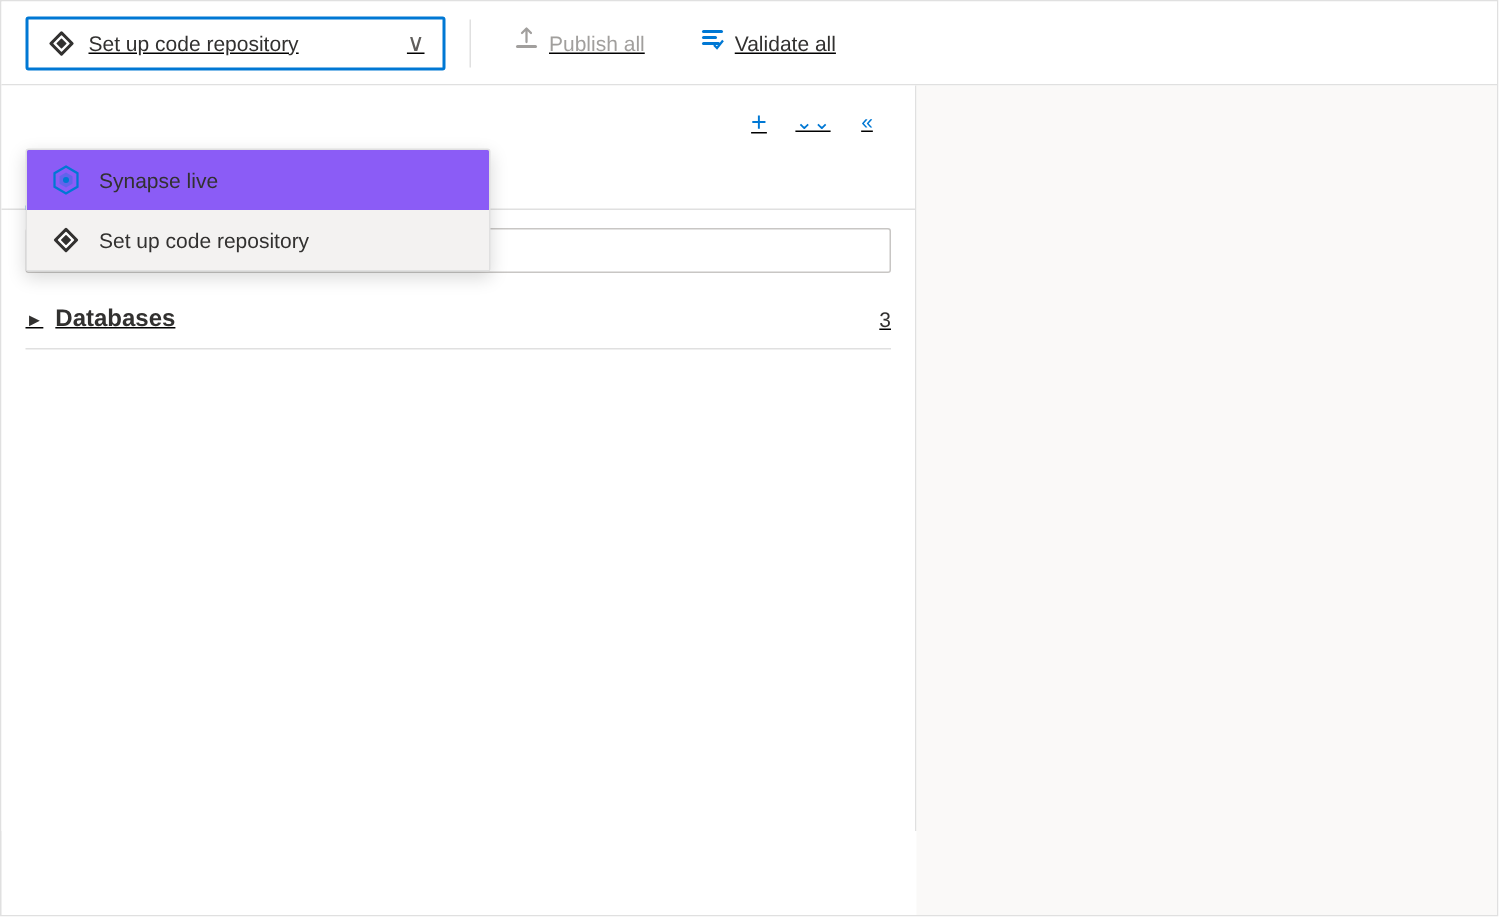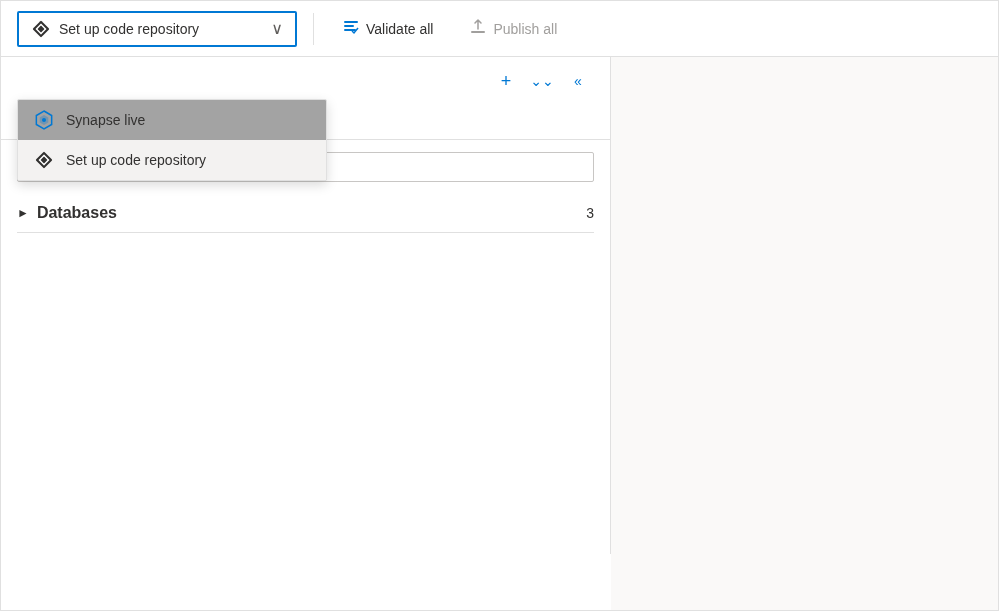--- a/index.html
+++ b/index.html
@@ -15,20 +15,21 @@
       font-family: 'Segoe UI', Arial, sans-serif;
       overflow: hidden;
     }
 
     .main-container {
       width: 100%;
       height: 100%;
       background: #fff;
       border: 1px solid #e0e0e0;
       position: relative;
+      text-decoration: underline;
     }
 
     
     .toolbar {
       display: flex;
       align-items: center;
       height: 56px;
       padding: 0 16px;
       border-bottom: 1px solid #e0e0e0;
       background: #fff;
@@ -222,21 +223,21 @@
       font-size: 14px;
       color: #323130;
     }
 
     
     .dropdown-menu {
       position: absolute;
       top: 42px;
       left: 16px;
       width: 310px;
-      background: #a3a3a3;
+      background: #8b5cf6;
       border: 1px solid #e0e0e0;
       box-shadow: 0 4px 12px rgba(0,0,0,0.15);
       z-index: 100;
       border-radius: 2px;
     }
 
     .dropdown-item {
       display: flex;
       align-items: center;
       gap: 12px;
@@ -293,41 +294,41 @@
           <rect x="6" y="6" width="8" height="8" rx="0.5" transform="rotate(45 10 10)" fill="#fff"></rect>
           <rect x="7.5" y="7.5" width="5" height="5" rx="0.5" transform="rotate(45 10 10)" fill="#323130"></rect>
         </svg>
       </span>
       <span class="repo-dropdown-label">Set up code repository</span>
       <span class="chevron-down">∨</span>
     </div>
 
     <div class="toolbar-divider"></div>
 
+    <button class="toolbar-btn disabled">
+      <span class="publish-icon">
+        <svg width="18" height="18" viewBox="0 0 18 18" fill="none">
+          <rect x="2" y="13" width="14" height="2" rx="1" fill="#a19f9d"></rect>
+          <path d="M9 2 L9 11 M6 5 L9 2 L12 5" stroke="#a19f9d" stroke-width="1.5" fill="none" stroke-linecap="round" stroke-linejoin="round"></path>
+        </svg>
+      </span>
+      <span>Publish all</span>
+    </button>
+
     <button class="toolbar-btn">
       <span class="validate-icon">
         <svg width="18" height="18" viewBox="0 0 18 18" fill="none">
           <rect x="2" y="3" width="14" height="2" rx="1" fill="#0078d4"></rect>
           <rect x="2" y="7" width="10" height="2" rx="1" fill="#0078d4"></rect>
           <rect x="2" y="11" width="12" height="2" rx="1" fill="#0078d4"></rect>
           <polyline points="10,13 12,15 16,10" stroke="#0078d4" stroke-width="1.5" fill="none"></polyline>
         </svg>
       </span>
       <span>Validate all</span>
     </button>
-
-    <button class="toolbar-btn disabled">
-      <span class="publish-icon">
-        <svg width="18" height="18" viewBox="0 0 18 18" fill="none">
-          <rect x="2" y="13" width="14" height="2" rx="1" fill="#a19f9d"></rect>
-          <path d="M9 2 L9 11 M6 5 L9 2 L12 5" stroke="#a19f9d" stroke-width="1.5" fill="none" stroke-linecap="round" stroke-linejoin="round"></path>
-        </svg>
-      </span>
-      <span>Publish all</span>
-    </button>
   </div>
 
   <div style="display:flex; height: calc(100% - 56px); position: relative;">
 
     <div class="left-panel">
 
       <div class="panel-actions">
         <button class="action-btn">
           <span>+</span>
         </button>

